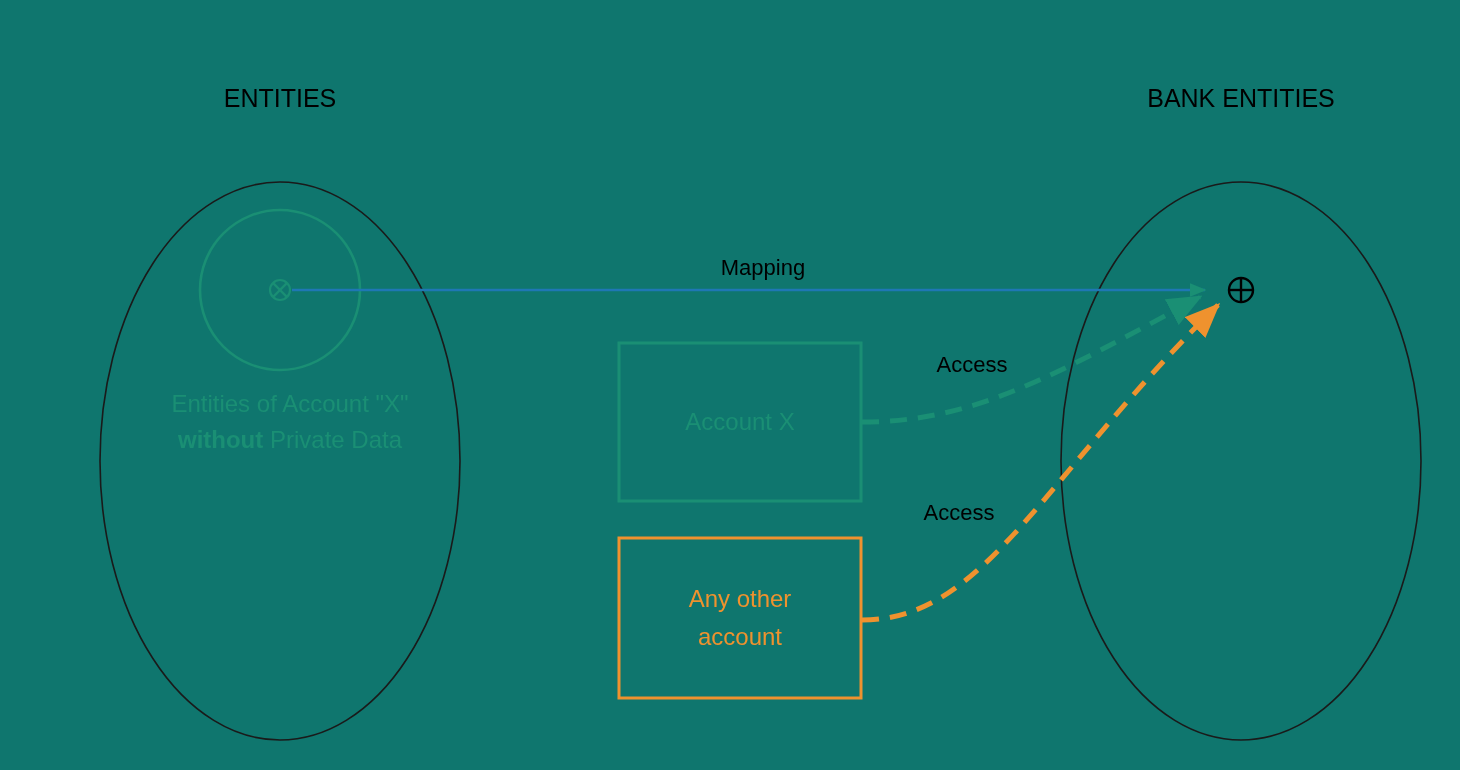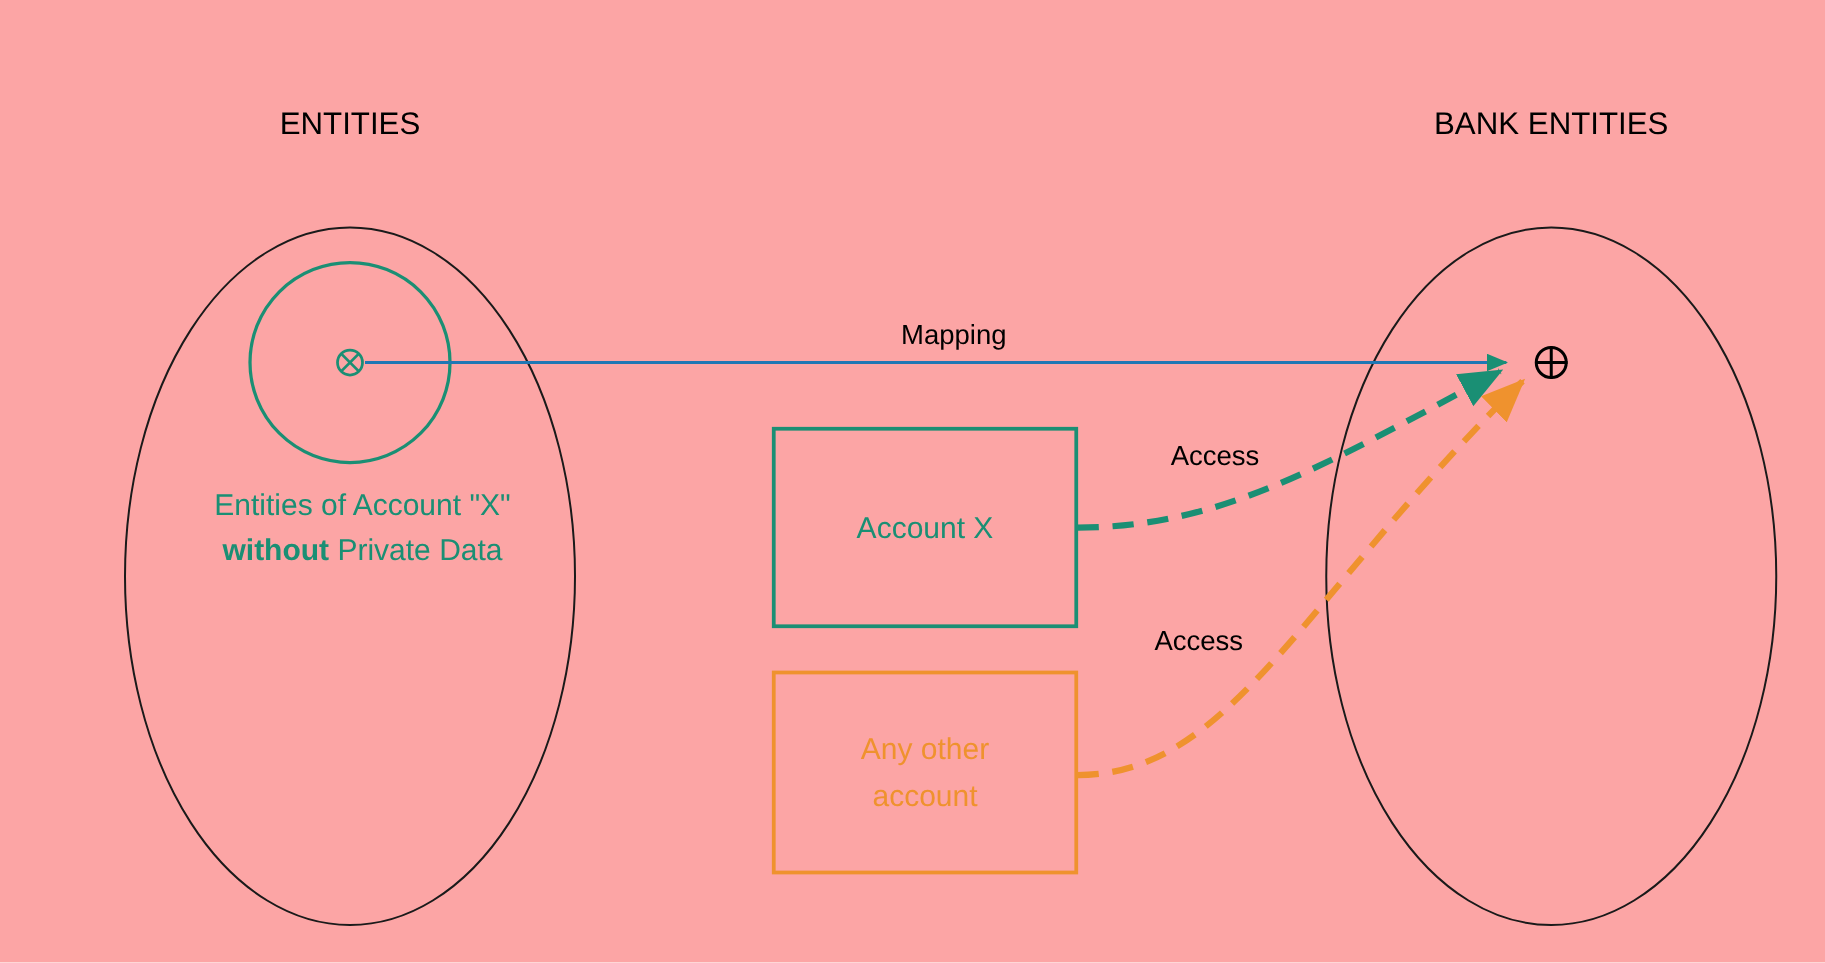--- a/index.html
+++ b/index.html
@@ -7,21 +7,21 @@
     padding: 0;
     background: #ffffff;
   }
   body {
     font-family: "Liberation Sans", sans-serif;
   }
   #canvas {
     position: relative;
     width: 1460px;
     height: 770px;
-    background: #fca5a5;
+    background: #0f766e;
     overflow: hidden;
   }
   svg.diagram {
     position: absolute;
     left: 0;
     top: 0;
     width: 1460px;
     height: 770px;
   }
   .grp-title {

